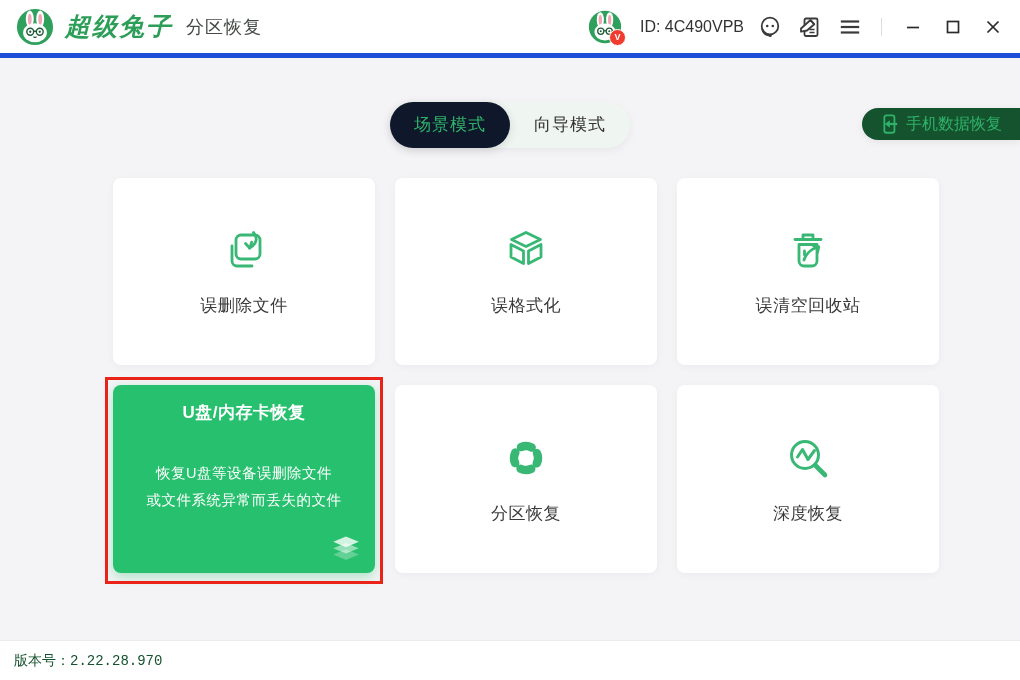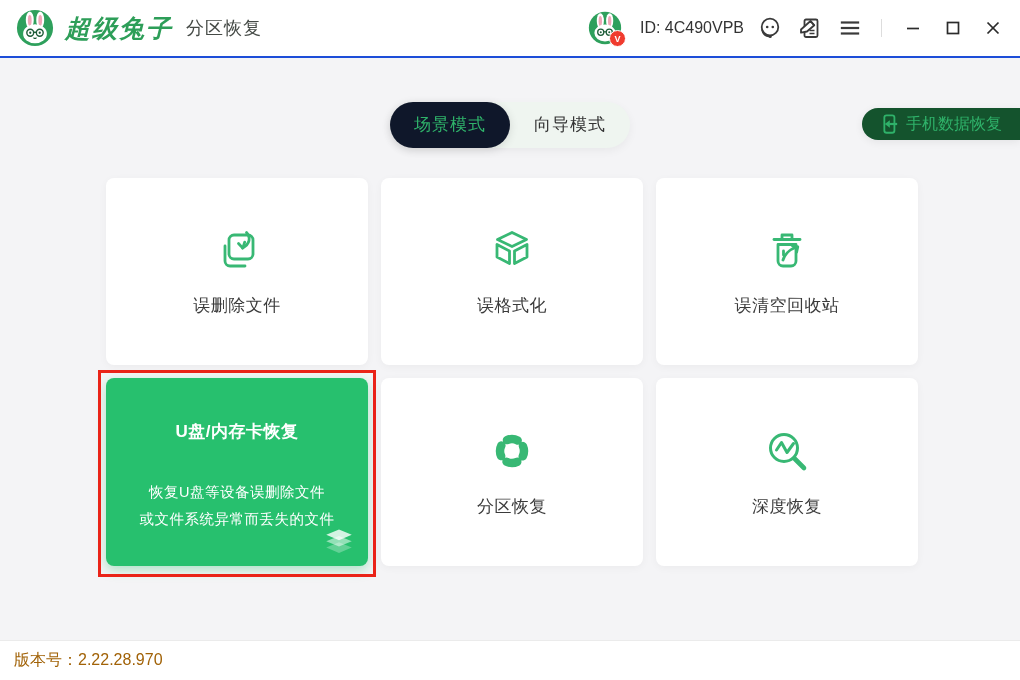--- a/index.html
+++ b/index.html
@@ -1,21 +1,21 @@
 <!DOCTYPE html>
 <html><head>
 <meta charset="utf-8">
 <style>
   html,body{margin:0;padding:0;width:1020px;height:680px;overflow:hidden;
     font-family:"Liberation Sans","DejaVu Sans",sans-serif;background:#f4f4f6;}
   .window{position:relative;width:1020px;height:680px;background:#f4f4f6;}
 
   
   .titlebar{position:absolute;top:0;left:0;right:0;height:58px;background:#fff;
-    border-bottom:2px solid #1d4ed8;display:flex;align-items:center;justify-content:space-between;
+    border-bottom:5px solid #1d4ed8;display:flex;align-items:center;justify-content:space-between;
     padding:0 12px 0 16px;box-sizing:border-box;z-index:5;}
   .brand{display:flex;align-items:center;gap:11px;}
   .brand-name{font-size:25px;font-weight:bold;color:#2d9e58;letter-spacing:2px;
     font-family:"Liberation Serif","DejaVu Serif",serif;font-style:italic;}
   .brand-suffix{font-size:18px;color:#454a46;margin-left:2px;letter-spacing:1px;}
   .tb-right{display:flex;align-items:center;gap:10px;}
   .avatar-wrap{position:relative;width:34px;height:34px;margin-right:2px;cursor:pointer;}
   .v-badge{position:absolute;right:-4px;bottom:-2px;width:15px;height:15px;border-radius:50%;
     background:#f03b2e;border:1.5px solid #fff;color:#fff;font-size:9px;font-weight:bold;
     display:flex;align-items:center;justify-content:center;}
@@ -30,40 +30,40 @@
   .mode-toggle{position:absolute;left:50%;transform:translateX(-50%);top:44px;width:240px;height:46px;
     background:#eff5f0;border-radius:23px;display:flex;box-shadow:0 3px 10px rgba(0,0,0,.05);}
   .mode-tab{width:120px;height:46px;line-height:46px;text-align:center;font-size:17px;color:#333;
     border-radius:23px;cursor:pointer;letter-spacing:1px;}
   .mode-tab.active{background:#0f172a;color:#2fb26a;box-shadow:0 2px 10px rgba(0,0,0,.12);}
 
   .phone-btn{position:absolute;right:0;top:50px;height:32px;width:158px;background:#14532d;
     border-radius:19px 0 0 19px;box-shadow:0 2px 8px rgba(0,0,0,.07);display:flex;align-items:center;
     gap:7px;padding-left:15px;box-sizing:border-box;cursor:pointer;color:#2fb26a;font-size:16px;}
 
-  .cards{position:absolute;left:106px;top:120px;display:grid;
-    grid-template-columns:262px 262px 262px;grid-template-rows:187px 188px;gap:13px;}
+  .cards{position:absolute;left:113px;top:120px;display:grid;
+    grid-template-columns:262px 262px 262px;grid-template-rows:187px 188px;gap:20px;}
   .card{background:#fff;border-radius:8px;box-shadow:0 2px 8px rgba(0,0,0,.04);
     display:flex;flex-direction:column;align-items:center;justify-content:center;cursor:pointer;}
   .card .ico{margin-bottom:20px;height:48px;display:flex;align-items:flex-end;}
   .card .lbl{font-size:17px;color:#3b3b3b;letter-spacing:.5px;}
 
   .card.green{position:relative;background:#27c06e;box-shadow:0 4px 12px rgba(39,192,110,.35);
     justify-content:flex-start;}
-  .card.green .g-title{color:#fff;font-size:17px;font-weight:bold;margin-top:42px;letter-spacing:.5px;}
+  .card.green .g-title{color:#fff;font-size:17px;font-weight:bold;margin-top:16px;letter-spacing:.5px;}
   .card.green .g-desc{margin-top:36px;text-align:center;color:#fff;font-size:14.5px;line-height:27px;letter-spacing:.5px;}
   .card.green .layers{position:absolute;right:12px;bottom:8px;}
 
   .annotation{position:absolute;left:-8px;top:-8px;width:272px;height:201px;
     border:3px solid #ea2318;pointer-events:none;z-index:4;}
 
   
   .footer{position:absolute;left:0;right:0;bottom:0;height:40px;background:#fff;
     border-top:1px solid #ebebeb;display:flex;align-items:center;padding-left:14px;box-sizing:border-box;}
-  .version{font-size:16px;color:#a16207;}
+  .version{font-size:14px;color:#14532d;font-family:Liberation Mono, monospace;}
   svg{display:block;}
 </style>
 </head>
 <body>
 
 <div class="window">
 
   <header class="titlebar">
     <div class="brand">
       <span>

